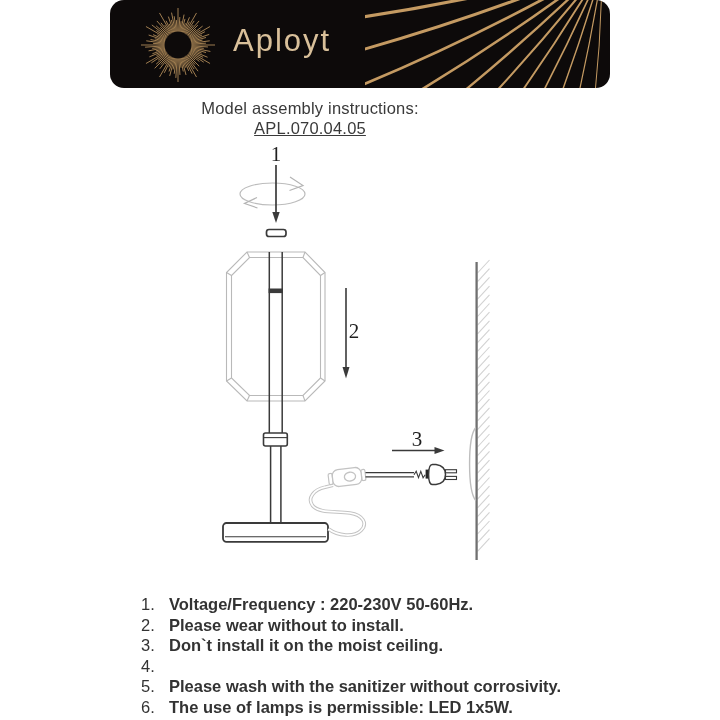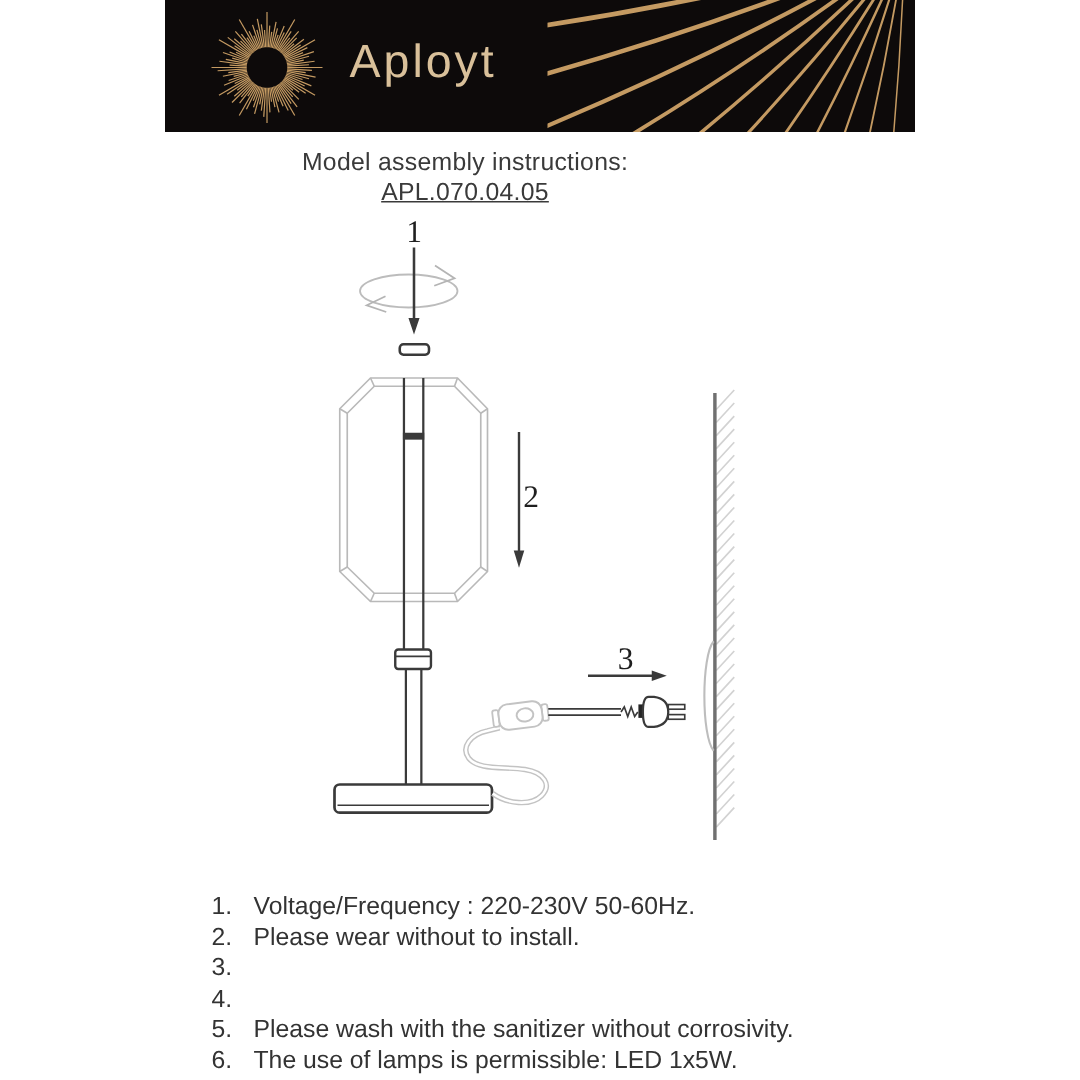--- a/index.html
+++ b/index.html
@@ -3,21 +3,21 @@
 <meta charset="utf-8">
 <style>
   html,body{margin:0;padding:0;}
   body{
     width:720px;height:720px;position:relative;background:#ffffff;
     font-family:"Liberation Sans", sans-serif;overflow:hidden;
   }
   
   .banner{
     position:absolute;left:110px;top:0;width:500px;height:88px;
-    background:#0d0a0a;overflow:hidden;
+    background:#0d0a0a;overflow:hidden;border-radius:14px;
   }
   .sunburst{position:absolute;left:26px;top:3px;width:84px;height:84px;}
   .logo-text{
     position:absolute;left:123px;top:23px;
     font-size:31px;font-weight:400;letter-spacing:2px;color:#d9c09a;
   }
   .fanrays{position:absolute;right:0;top:0;width:245px;height:88px;}
   
   .title,.model{
     position:absolute;left:0;width:620px;text-align:center;color:#3a3a3a;
@@ -31,21 +31,21 @@
     position:absolute;width:22px;text-align:center;color:#1f1f1f;
     font-family:"Liberation Serif", serif;font-size:21px;
   }
   .step1{left:265px;top:142px;}
   .step2{left:343px;top:319px;}
   .step3{left:406px;top:427px;}
   
   .instructions{position:absolute;left:141px;top:594px;}
   .instr-row{display:flex;font-size:16.5px;line-height:20.5px;color:#333333;}
   .instr-num{width:28px;flex:0 0 28px;}
-  .instr-text{white-space:nowrap;}
+  .instr-text{white-space:nowrap;font-weight:bold;}
 </style>
 </head>
 <body>
 
 <div class="banner">
   <svg class="sunburst" id="sunburst" viewBox="0 0 84 84">
       <line x1="55.5" y1="42" x2="79" y2="42" stroke="#c49a62" stroke-width="0.8"></line>
       <line x1="55.47109546372115" y1="42.88294224460693" x2="71.9357676971581" y2="43.96209387690429" stroke="#c49a62" stroke-width="0.8"></line>
       <line x1="55.38450562854644" y1="43.7621035949707" x2="67.77756639571908" y2="45.39368099772134" stroke="#c49a62" stroke-width="0.8"></line>
       <line x1="55.24060128544361" y1="44.633719347217735" x2="74.36591425330661" y2="48.43798062653223" stroke="#c49a62" stroke-width="0.8"></line>
@@ -297,20 +297,21 @@
   <div class="instr-row">
     <span class="instr-num">1.</span>
     <span class="instr-text">Voltage/Frequency : 220-230V 50-60Hz.</span>
   </div>
   <div class="instr-row">
     <span class="instr-num">2.</span>
     <span class="instr-text">Please wear without to install.</span>
   </div>
   <div class="instr-row">
     <span class="instr-num">3.</span>
+    <span class="instr-text">Don`t install it on the moist ceiling.</span>
   </div>
   <div class="instr-row">
     <span class="instr-num">4.</span>
   </div>
   <div class="instr-row">
     <span class="instr-num">5.</span>
     <span class="instr-text">Please wash with the sanitizer without corrosivity.</span>
   </div>
   <div class="instr-row">
     <span class="instr-num">6.</span>

